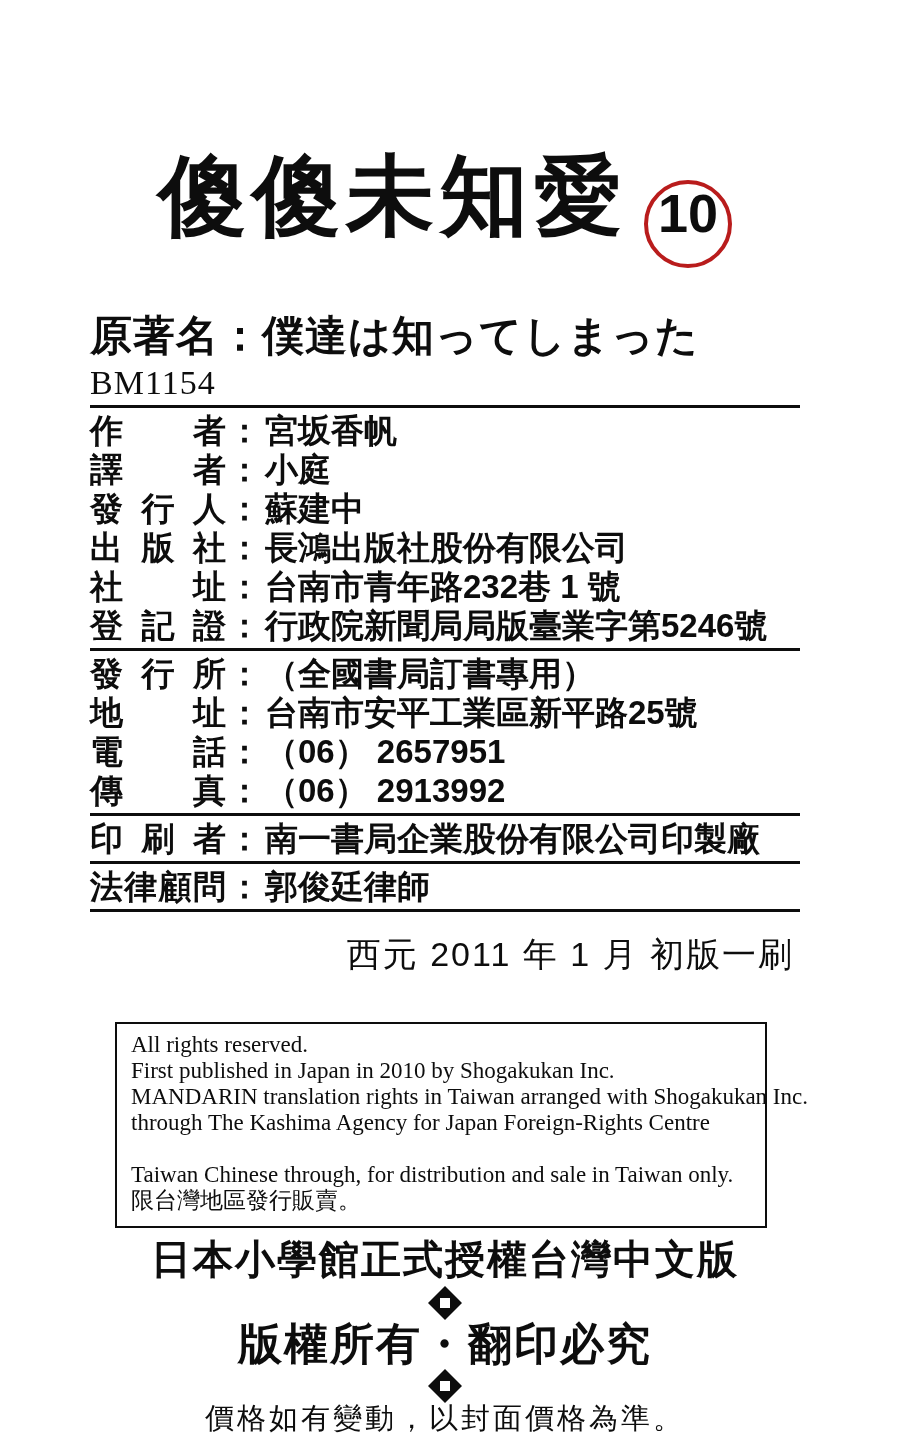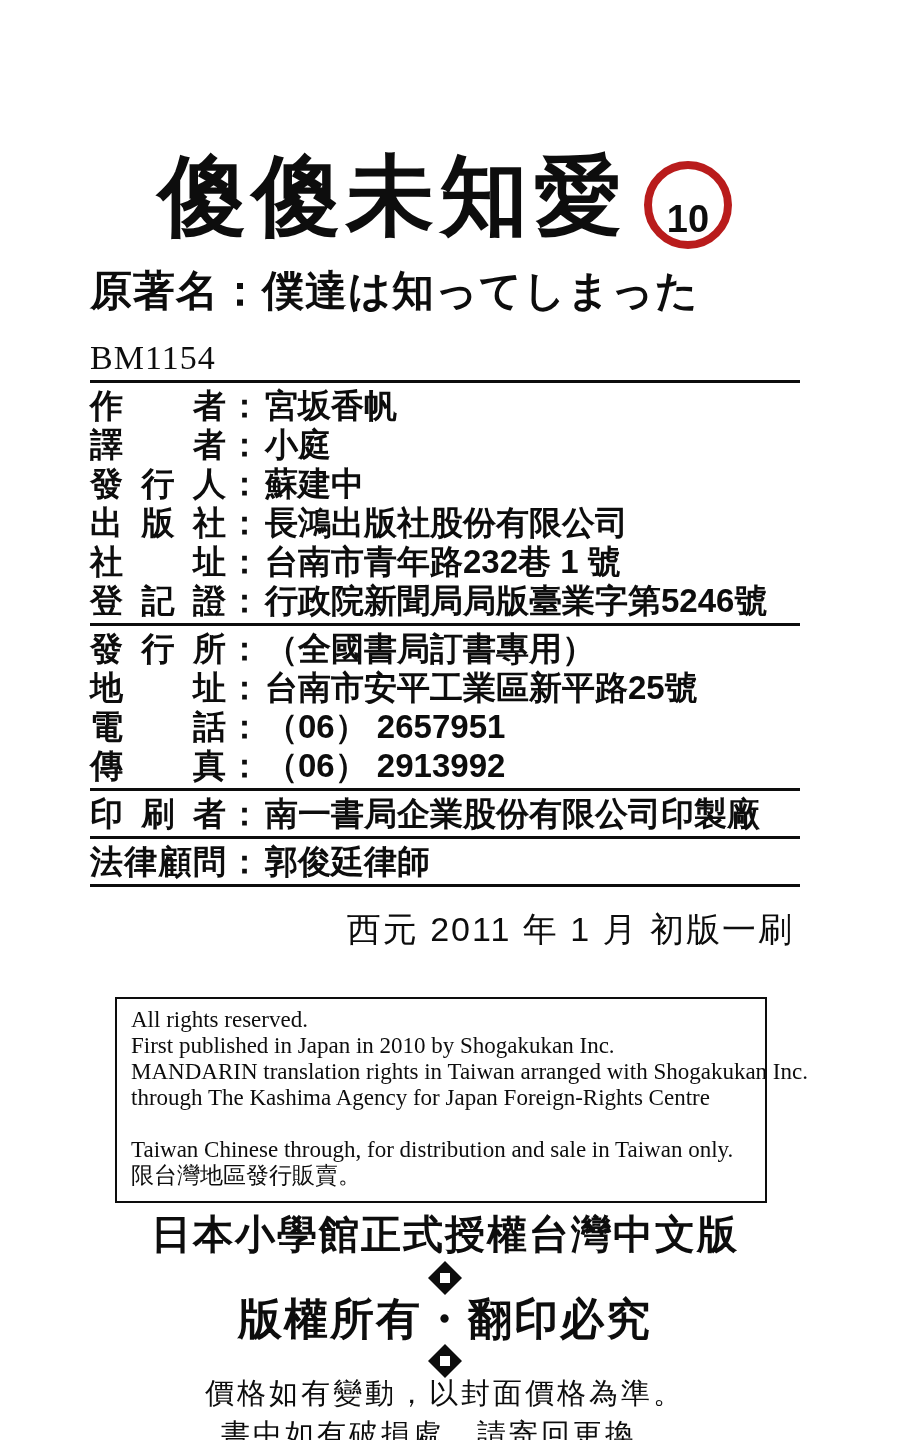--- a/index.html
+++ b/index.html
@@ -16,35 +16,34 @@
 
   
   .title {
     text-align:center;
     font-size:88px; font-weight:900;
     letter-spacing:6px;
     line-height:1.1;
     white-space:nowrap;
   }
   .vol-circle {
-    display:inline-flex; align-items:flex-end; justify-content:center;
+    display:inline-flex; align-items:flex-start; justify-content:center;
     width:88px; height:88px;
-    border:8px solid #b91c1c; border-radius:50%;
+    border:4px solid #b91c1c; border-radius:50%;
     margin-left:16px; vertical-align:-6px;
-    font-size:38px; font-weight:700; letter-spacing:0;
+    font-size:54px; font-weight:700; letter-spacing:0;
   }
 
   .orig-title {
-    margin-top:14px;
+    margin-top:40px;
     font-size:42px; font-weight:700;
     letter-spacing:1px;
   }
 
   .book-code {
-    margin-top:20px;
     font-size:34px;
     letter-spacing:1px;
   }
 
   
   .rule { border:none; border-top:3px solid #0d0d0d; margin:3px 0; }
   .row { display:flex; align-items:baseline; font-size:33px; line-height:39px; font-weight:700; white-space:nowrap; }
   .lbl { display:inline-block; width:136px; text-align:justify; text-align-last:justify; }
   .colon { margin:0 4px 0 2px; }
 

